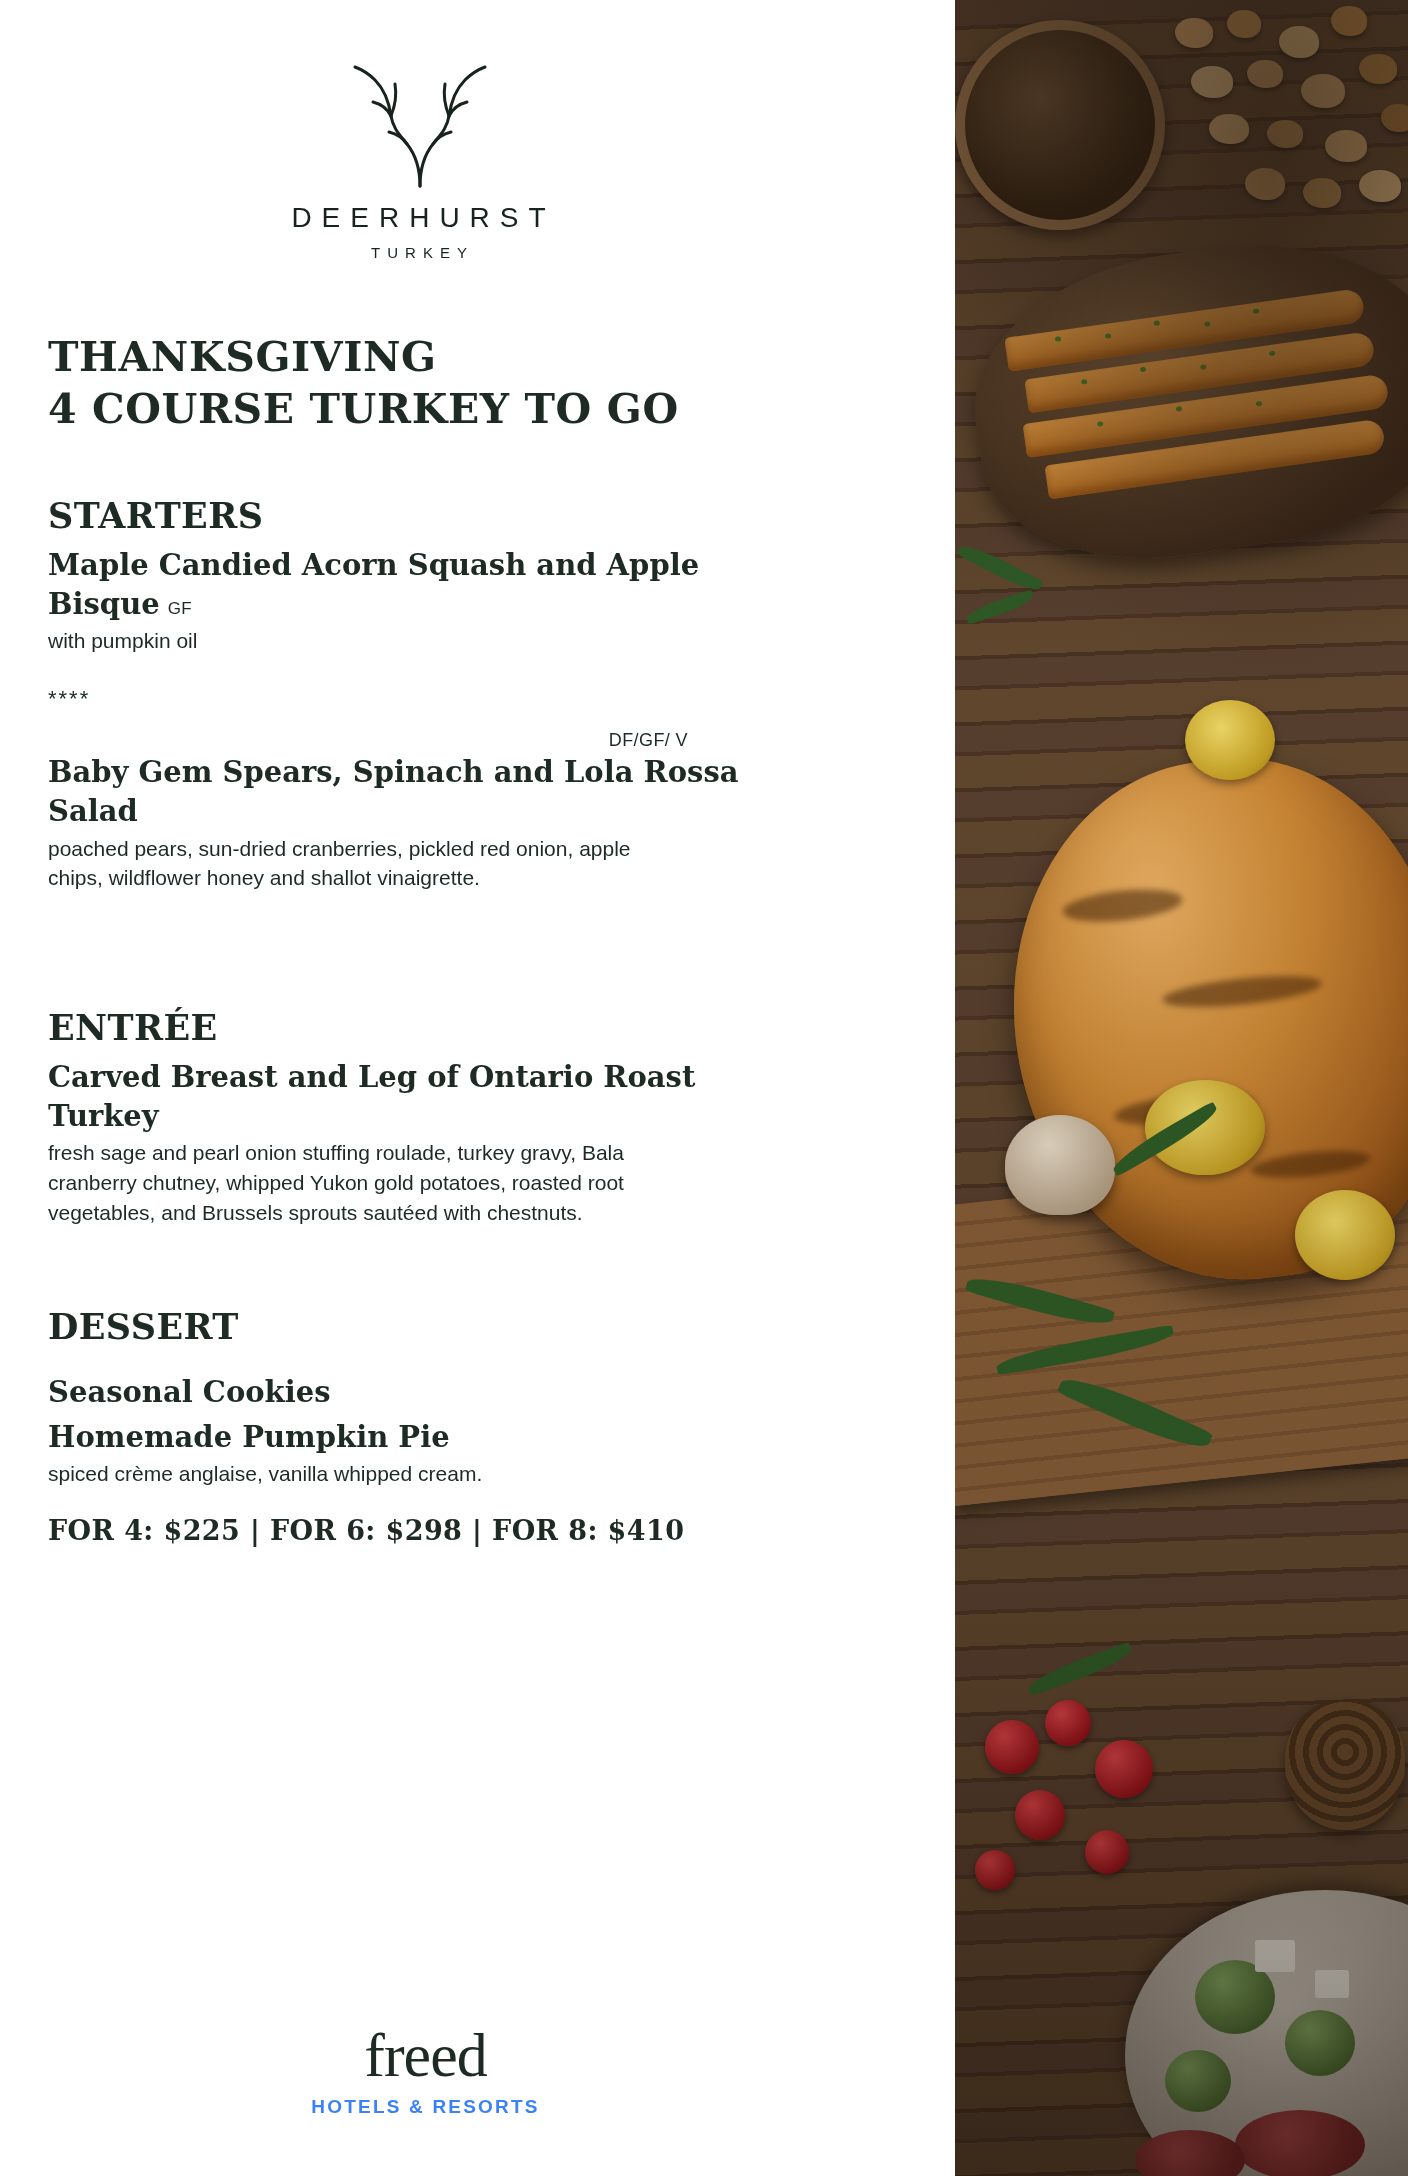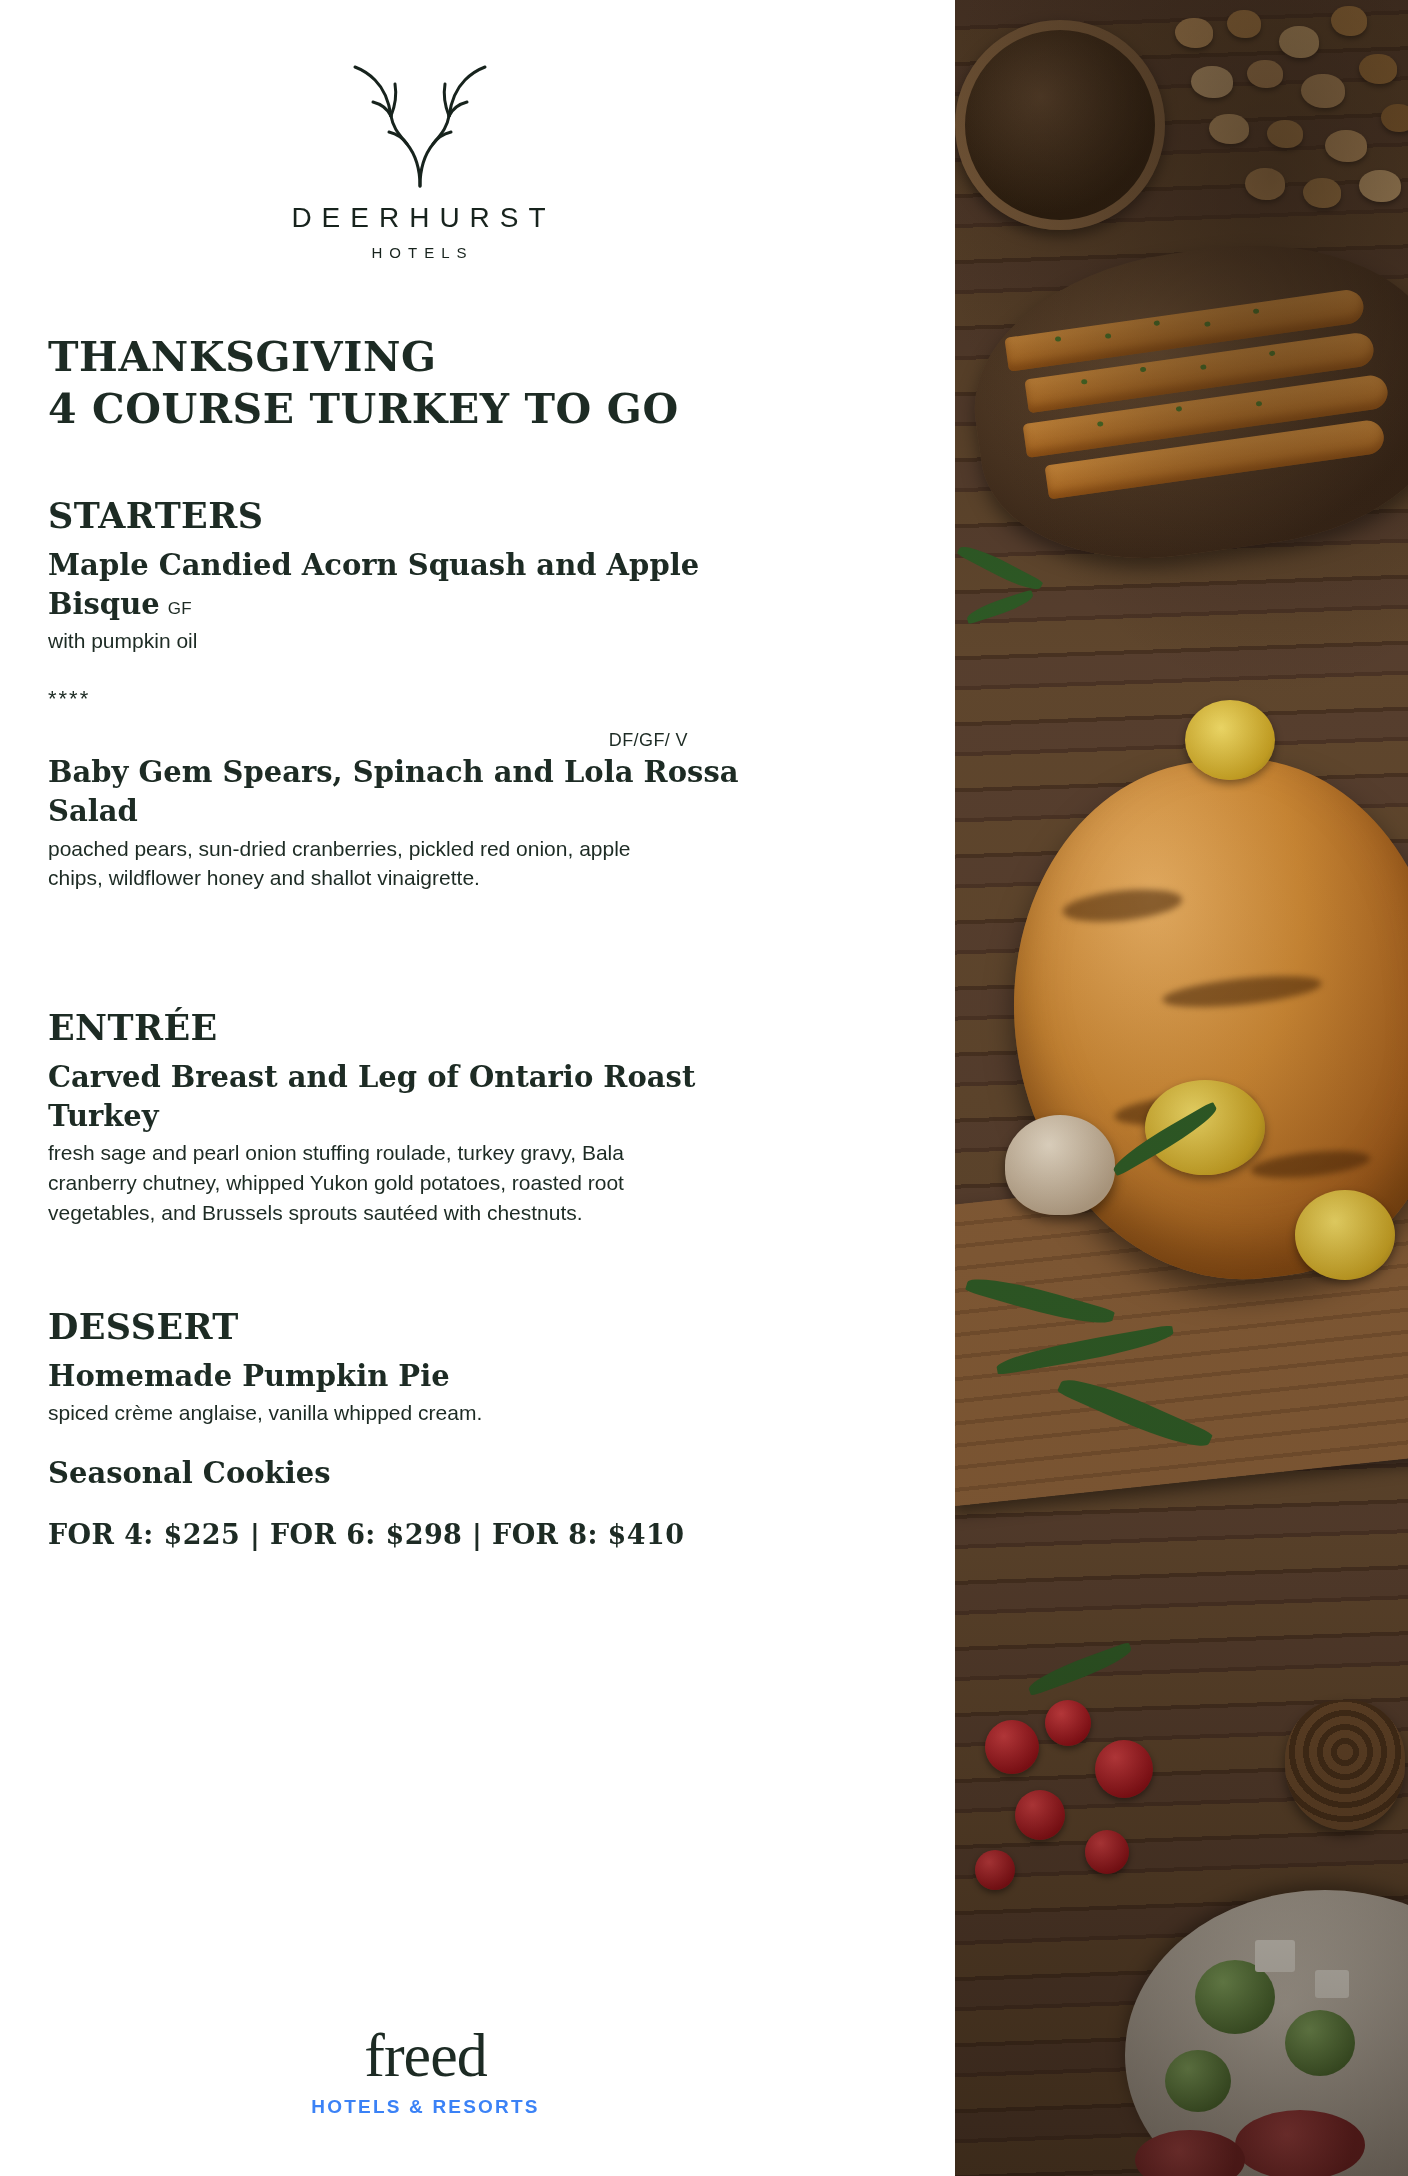--- a/index.html
+++ b/index.html
@@ -339,21 +339,21 @@
           <path d="M46 58 C42 50 36 46 28 44"></path>
           <path d="M46 58 C50 48 52 38 50 26"></path>
           <path d="M104 58 C106 44 110 32 120 22 C126 16 132 12 140 9"></path>
           <path d="M104 58 C108 50 114 46 122 44"></path>
           <path d="M104 58 C100 48 98 38 100 26"></path>
           <path d="M62 86 C58 80 52 76 44 74"></path>
           <path d="M88 86 C92 80 98 76 106 74"></path>
         </svg>
       </div>
       <div class="brand-name">DEERHURST</div>
-      <div class="brand-sub">HOTELS</div>
+      <div class="brand-sub">TURKEY</div>
     </div>
 
     <div class="menu-body">
 
       <h1 class="menu-title">
         <span>THANKSGIVING</span>
         <span class="line2">4 COURSE TURKEY TO GO</span>
       </h1>
 
       <div class="section starters">
@@ -376,26 +376,26 @@
       <div class="section entree">
         <h2 class="section-head">ENTRÉE</h2>
         <div class="dish">
           <span class="dish-name">Carved Breast and Leg of Ontario Roast Turkey</span>
           <div class="dish-desc">fresh sage and pearl onion stuffing roulade, turkey gravy, Bala cranberry chutney, whipped Yukon gold potatoes, roasted root vegetables, and Brussels sprouts sautéed with chestnuts.</div>
         </div>
       </div>
 
       <div class="section dessert">
         <h2 class="section-head">DESSERT</h2>
+        <div class="dish spaced">
+          <span class="dish-name">Seasonal Cookies</span>
+        </div>
         <div class="dish">
           <span class="dish-name">Homemade Pumpkin Pie</span>
           <div class="dish-desc">spiced crème anglaise, vanilla whipped cream.</div>
-        </div>
-        <div class="dish spaced">
-          <span class="dish-name">Seasonal Cookies</span>
         </div>
         <div class="price-line">FOR 4: $225 | FOR 6: $298 | FOR 8: $410</div>
       </div>
 
     </div>
 
     <div class="footer-logo">
       <div class="freed-word">freed</div>
       <div class="freed-sub">HOTELS &amp; RESORTS</div>
     </div>

